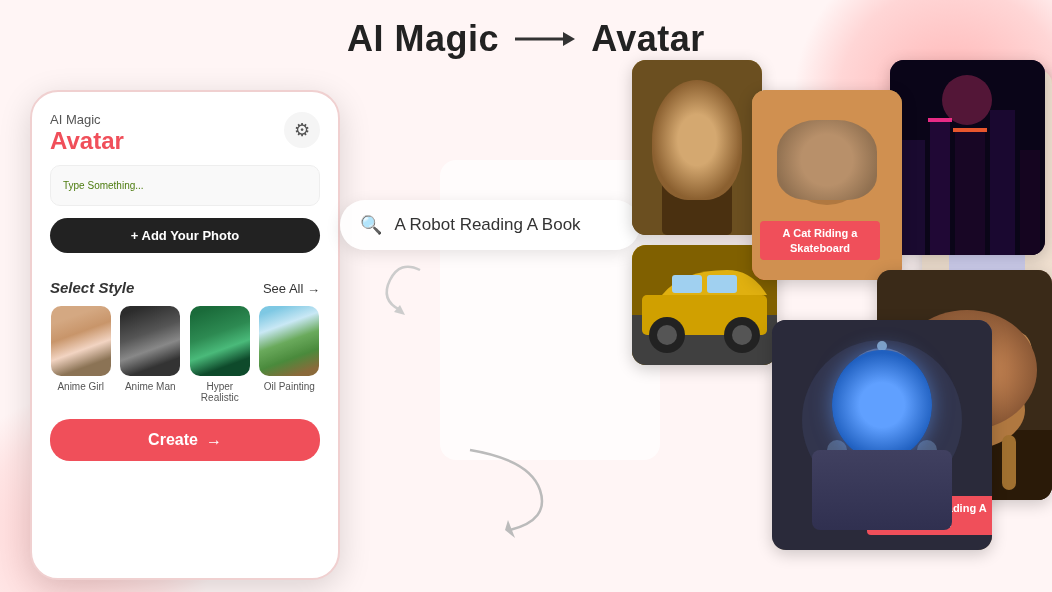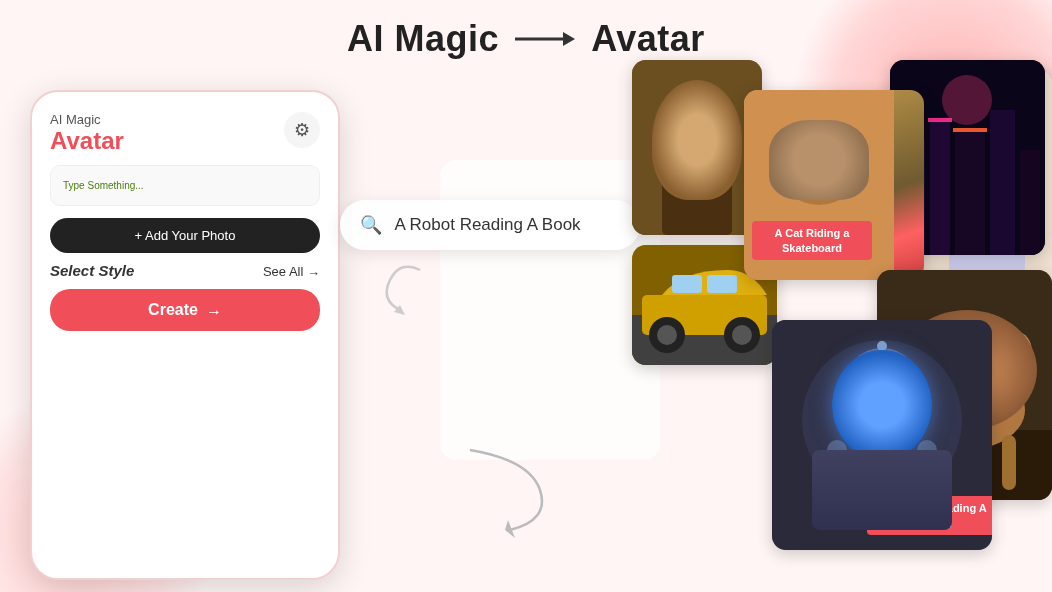--- a/index.html
+++ b/index.html
@@ -129,23 +129,23 @@
     }
 
     .add-photo-btn {
       width: 100%;
       background: #222;
       color: #fff;
       border: none;
       border-radius: 20px;
       padding: 10px;
       font-size: 13px;
-      font-weight: 400;
+      font-weight: 700;
       cursor: pointer;
-      margin-bottom: 9px;
+      margin-bottom: 26px;
       display: flex;
       align-items: center;
       justify-content: center;
       gap: 6px;
     }
 
     .select-style-header {
       display: flex;
       justify-content: space-between;
       align-items: flex-end;
@@ -286,22 +286,22 @@
       left: 0;
       width: 130px;
       height: 175px;
       background: linear-gradient(160deg, #8b6914 0%, #c4a050 30%, #6b4f14 60%, #3a2a08 100%);
       z-index: 6;
     }
 
     
     .img-cat {
       top: 30px;
-      left: 112px;
-      width: 180px;
+      left: 120px;
+      width: 150px;
       height: 190px;
       background: linear-gradient(160deg, #c8a060 0%, #a08040 30%, #705a30 60%, #ff6060 80%, #cc4040 100%);
       z-index: 7;
     }
 
     
     .img-city {
       top: 0;
       left: 258px;
       width: 155px;
@@ -475,20 +475,38 @@
   </button>
 
   <div class="select-style-header">
     <div class="select-style-label">
       <span>Select</span>
       <span style="font-style:italic;font-weight:800;">Style</span>
     </div>
     <div class="see-all-link">See All →</div>
   </div>
 
+  <div class="style-grid">
+    <div class="style-item">
+      <div class="style-thumb thumb-anime-girl"></div>
+      <div class="style-label">Anime Girl</div>
+    </div>
+    <div class="style-item">
+      <div class="style-thumb thumb-anime-man"></div>
+      <div class="style-label">Anime Man</div>
+    </div>
+    <div class="style-item">
+      <div class="style-thumb thumb-hyper"></div>
+      <div class="style-label">Hyper Realistic</div>
+    </div>
+    <div class="style-item">
+      <div class="style-thumb thumb-oil"></div>
+      <div class="style-label">Oil Painting</div>
+    </div>
+  </div>
 
   <button class="create-btn">
     <span>Create</span>
     <span>→</span>
   </button>
 </div>
 
 <div class="arrow-left-center">
   <svg width="80" height="80" viewBox="0 0 80 80" fill="none">
     <path d="M70 20 Q50 10 40 30 Q30 50 50 60" stroke="#ccc" stroke-width="2.5" fill="none" stroke-dasharray="0"></path>

